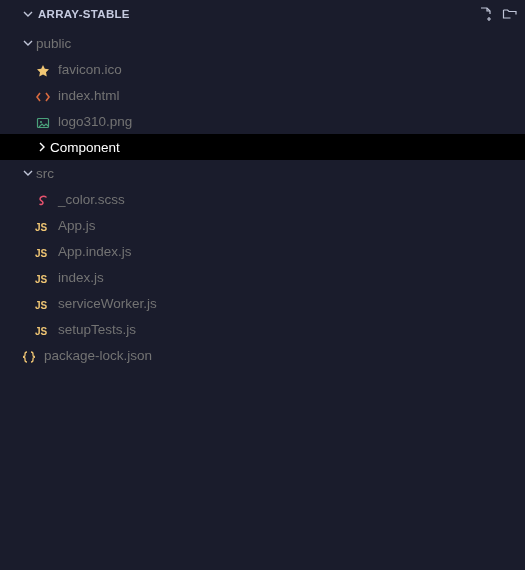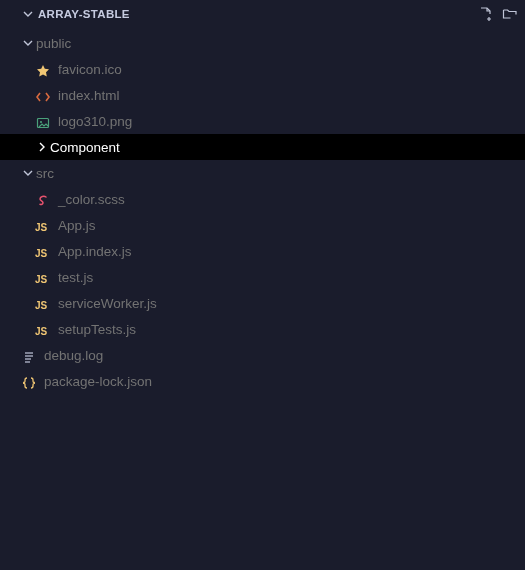--- a/index.html
+++ b/index.html
@@ -163,48 +163,39 @@
       </span>
       <span class="label">App.index.js</span>
     </div>
     <div class="row">
       <span class="indent" style="width: 34px;"></span>
       <span class="ficon">
         <svg width="16" height="14" viewBox="0 0 16 14">
           <text x="0" y="11" font-size="10" font-weight="700" fill="#f0c674" font-family="sans-serif">JS</text>
         </svg>
       </span>
-      <span class="label">test.js</span>
+      <span class="label">index.js</span>
     </div>
     <div class="row">
       <span class="indent" style="width: 34px;"></span>
       <span class="ficon">
         <svg width="16" height="14" viewBox="0 0 16 14">
           <text x="0" y="11" font-size="10" font-weight="700" fill="#f0c674" font-family="sans-serif">JS</text>
         </svg>
       </span>
       <span class="label">serviceWorker.js</span>
     </div>
     <div class="row">
       <span class="indent" style="width: 34px;"></span>
       <span class="ficon">
         <svg width="16" height="14" viewBox="0 0 16 14">
           <text x="0" y="11" font-size="10" font-weight="700" fill="#f0c674" font-family="sans-serif">JS</text>
         </svg>
       </span>
       <span class="label">setupTests.js</span>
-    </div>
-    <div class="row">
-      <span class="indent" style="width: 20px;"></span>
-      <span class="ficon">
-        <svg width="14" height="14" viewBox="0 0 14 14">
-          <path d="M3 3h8M3 6h8M3 9h6M3 12h5" stroke="#a0a4b8" stroke-width="1.3"></path>
-        </svg>
-      </span>
-      <span class="label">debug.log</span>
     </div>
     <div class="row">
       <span class="indent" style="width: 20px;"></span>
       <span class="ficon">
         <svg width="14" height="14" viewBox="0 0 14 14">
           <path d="M5 2c-1.5 0-2 .8-2 2v1.2c0 .9-.4 1.3-1.3 1.3v.9c.9 0 1.3.4 1.3 1.3V10c0 1.2.5 2 2 2" stroke="#f0c674" stroke-width="1.3" fill="none"></path>
           <path d="M9 2c1.5 0 2 .8 2 2v1.2c0 .9.4 1.3 1.3 1.3v.9c-.9 0-1.3.4-1.3 1.3V10c0 1.2-.5 2-2 2" stroke="#f0c674" stroke-width="1.3" fill="none"></path>
         </svg>
       </span>
       <span class="label">package-lock.json</span>

